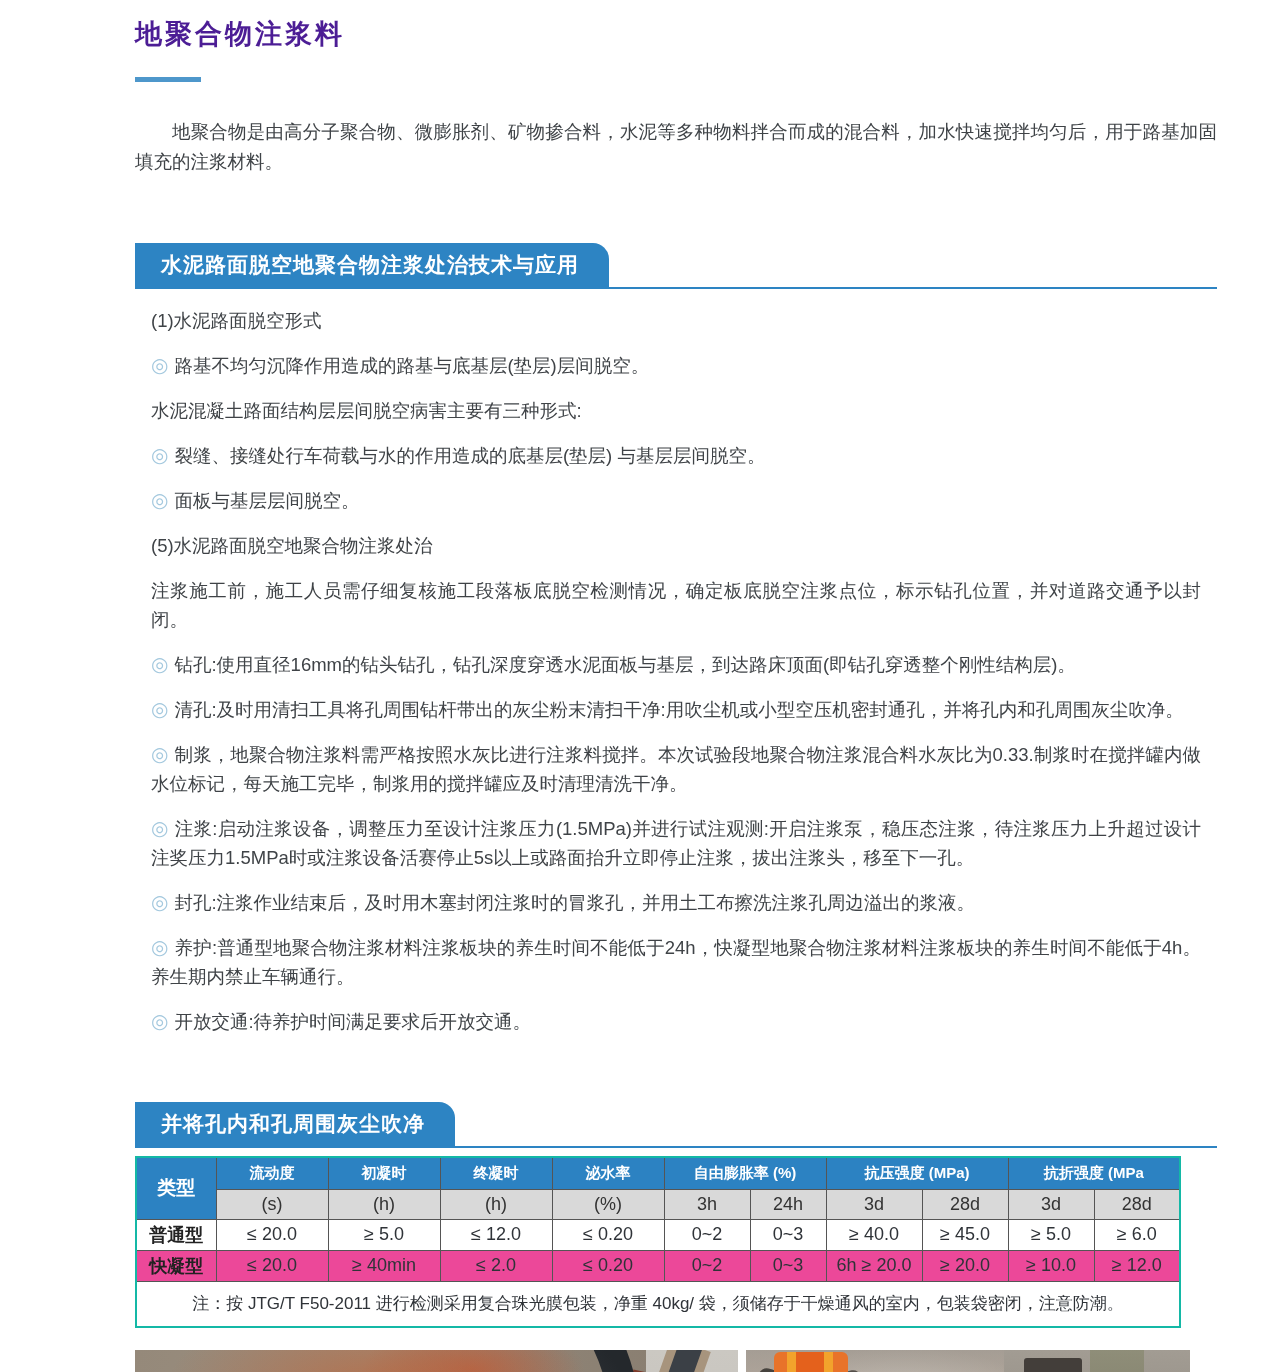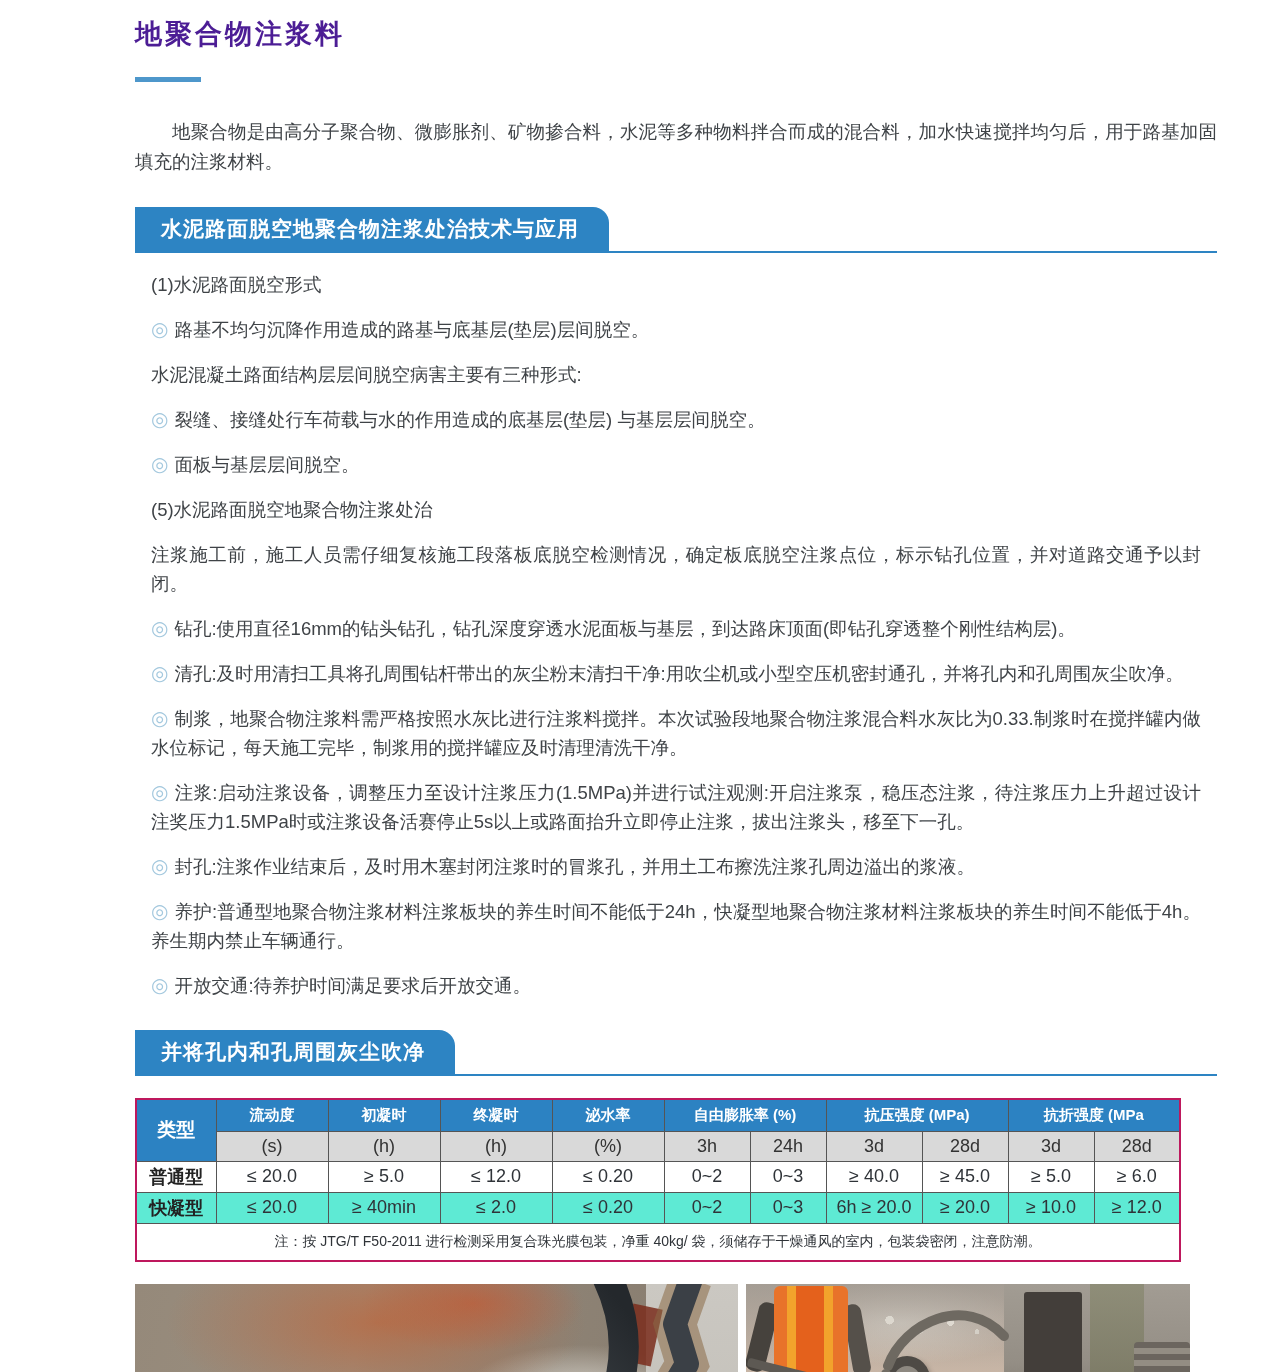--- a/index.html
+++ b/index.html
@@ -15,37 +15,38 @@
   
   .intro { margin-top:35px; width:1082px; font-size:18.5px; line-height:30px; color:#3f4347; text-indent:2em; text-align:justify; }
 
   
   .sec-header { margin-top:30px; width:1082px; border-bottom:2px solid #2d84c3; }
   .sec-header .block {
     display:inline-block; background:#2d84c3; color:#ffffff;
     font-size:21px; font-weight:700; letter-spacing:1px;
     padding:8px 30px 8px 26px; border-radius:0 16px 0 0;
     vertical-align:bottom;
+    margin-top:36px;
   }
 
   
   .body-list { margin-top:17px; width:1082px; font-size:18.5px; line-height:29px; color:#3f4347; text-align:justify; }
   .body-list p { margin:16px; }
   .ring { color:#a3c8de; font-size:20px; margin-right:6px; }
 
   
-  table.spec { margin-top:22px; border-collapse:collapse; border:2px solid #be185d; table-layout:fixed; width:1044px; font-size:18px; color:#2f3338; }
+  table.spec { margin-top:8px; border-collapse:collapse; border:2px solid #14b8a6; table-layout:fixed; width:1044px; font-size:18px; color:#2f3338; }
   table.spec th, table.spec td { border:1px solid #555; text-align:center; padding:2px 2px; }
   th.blue { background:#2c82c2; color:#fff; font-weight:600; border:1px solid #eef4f8; height:32px; font-size:15px; }
   th.corner { font-size:19px; }
   th.unit { background:#d9d9d9; color:#333; font-weight:400; height:30px; }
   td { background:#fff; height:31px; }
   td.type { font-weight:700; color:#222; }
-  tr.alt td { background:#5eead4; }
-  td.note-cell { font-size:14px; height:38px; background:#fff; padding:6px 10px; }
+  tr.alt td { background:#ec4899; }
+  td.note-cell { font-size:17px; height:46px; background:#fff; padding:6px 10px; }
 
   
   .photos { margin-top:22px; display:flex; gap:8px; }
   .photo { position:relative; overflow:hidden; }
   .photo, .photo * { pointer-events:none; }
   .photo-left { width:603px; height:323px;
     background:
       radial-gradient(ellipse 300px 130px at 40% 12%, rgba(198,88,38,.55), rgba(198,88,38,0) 70%),
       radial-gradient(ellipse 160px 70px at 56% 6%, rgba(210,70,30,.45), rgba(210,70,30,0) 70%),
       radial-gradient(ellipse 200px 90px at 64% 52%, rgba(228,226,219,.95), rgba(228,226,219,0) 72%),

